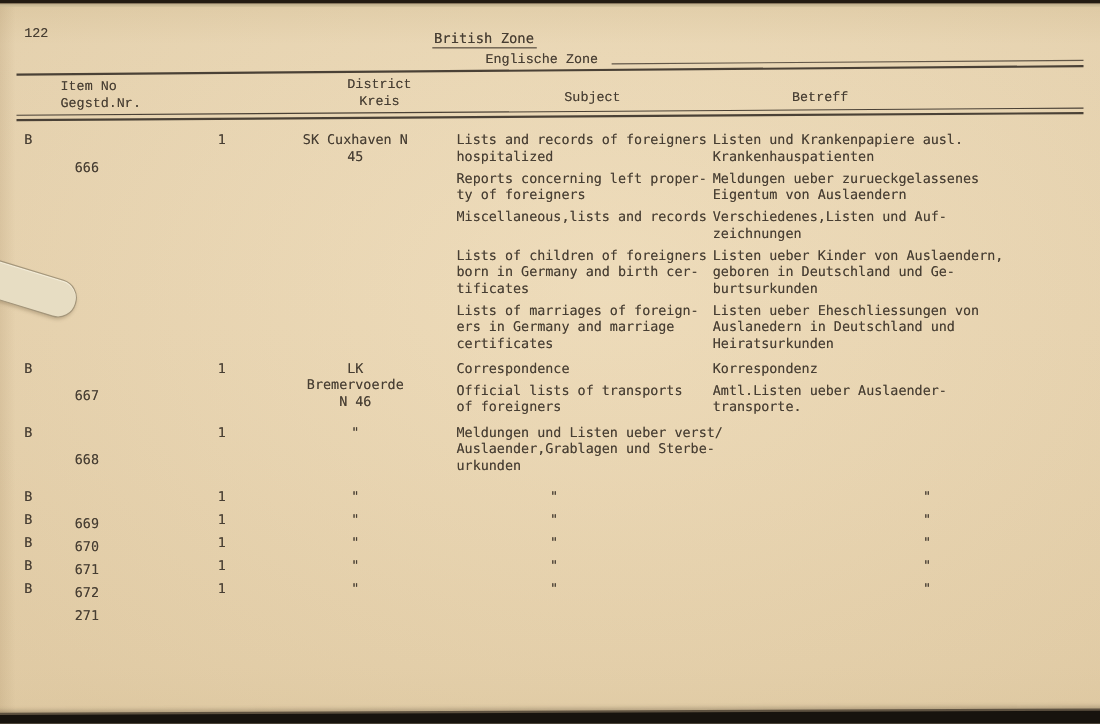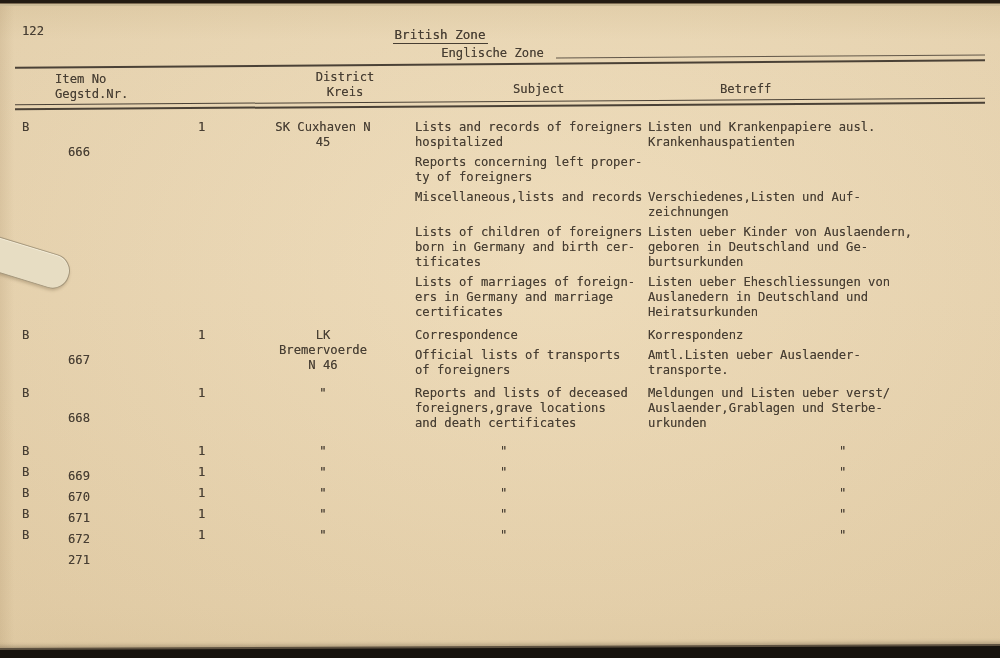--- a/index.html
+++ b/index.html
@@ -5,21 +5,21 @@
   html,body{margin:0;padding:0;}
   body{width:1000px;height:658px;overflow:hidden;
        font-family:"DejaVu Sans Mono","Liberation Mono",monospace;}
   .page{position:relative;width:1000px;height:658px;overflow:hidden;
         background:linear-gradient(180deg,#e3cfa9 0px,#ecd9b6 40px,#ebd7b3 45%,#e8d3ad 92%,#e5d0a9 100%);
         color:#473e33;}
   .page::before{content:"";position:absolute;inset:0;pointer-events:none;
         background:linear-gradient(90deg,rgba(140,110,70,.14) 0,rgba(140,110,70,0) 14px),
                    radial-gradient(ellipse at 55% 40%,rgba(255,250,235,.12),rgba(120,90,50,.07) 90%);}
   .txt{position:absolute;white-space:pre-line;font-size:12.2px;line-height:15px;
-       text-shadow:0 0 .5px rgba(70,58,45,.55);}
+       text-shadow:0 0 .5px rgba(70,58,45,.55);font-family:Liberation Mono, monospace;}
   
   .edge-top-a{position:absolute;top:0;left:0;right:0;height:2.5px;background:#231b12;}
   .edge-top-b{position:absolute;top:2.5px;left:0;right:0;height:1.6px;background:#7a6950;}
   .edge-top-c{position:absolute;top:4.1px;left:0;right:0;height:1.6px;background:#cbbb97;}
   .edge-bottom{position:absolute;left:-6px;right:-6px;bottom:-3px;height:13px;background:#17130e;
        transform:rotate(-0.22deg);box-shadow:0 -2px 0 #5d5140,0 -4px 4px rgba(90,75,55,.35);}
   
   .rule{position:absolute;background:#4a4136;}
   .rule-top{left:15px;width:970px;top:63px;height:1.7px;transform:rotate(-0.45deg);}
   .rule-top2{left:556px;width:429px;top:55.5px;height:1.2px;transform:rotate(-0.42deg);opacity:.85;}
@@ -104,20 +104,22 @@
         <div class="entries">
           <div class="entry">
             <div class="subject">Lists and records of foreigners
 hospitalized</div>
             <div class="betreff">Listen und Krankenpapiere ausl.
 Krankenhauspatienten</div>
           </div>
           <div class="entry">
             <div class="subject">Reports concerning left proper-
 ty of foreigners</div>
+            <div class="betreff">Meldungen ueber zurueckgelassenes
+Eigentum von Auslaendern</div>
           </div>
           <div class="entry">
             <div class="subject">Miscellaneous,lists and records</div>
             <div class="betreff">Verschiedenes,Listen und Auf-
 zeichnungen</div>
           </div>
           <div class="entry">
             <div class="subject">Lists of children of foreigners
 born in Germany and birth cer-
 tificates</div>
@@ -154,23 +156,20 @@
           </div>
         </div>
       </div>
       <div class="group">
         <div class="cell c-prefix">B</div>
         <div class="cell c-item">668</div>
         <div class="cell c-folder">1</div>
         <div class="cell c-district">"</div>
         <div class="entries">
           <div class="entry">
-            <div class="subject">Reports and lists of deceased
-foreigners,grave locations
-and death certificates</div>
             <div class="betreff">Meldungen und Listen ueber verst/
 Auslaender,Grablagen und Sterbe-
 urkunden</div>
           </div>
         </div>
       </div>
       <div class="group ditto first">
         <div class="cell c-prefix">B</div>
         <div class="cell c-item">669</div>
         <div class="cell c-folder">1</div>

